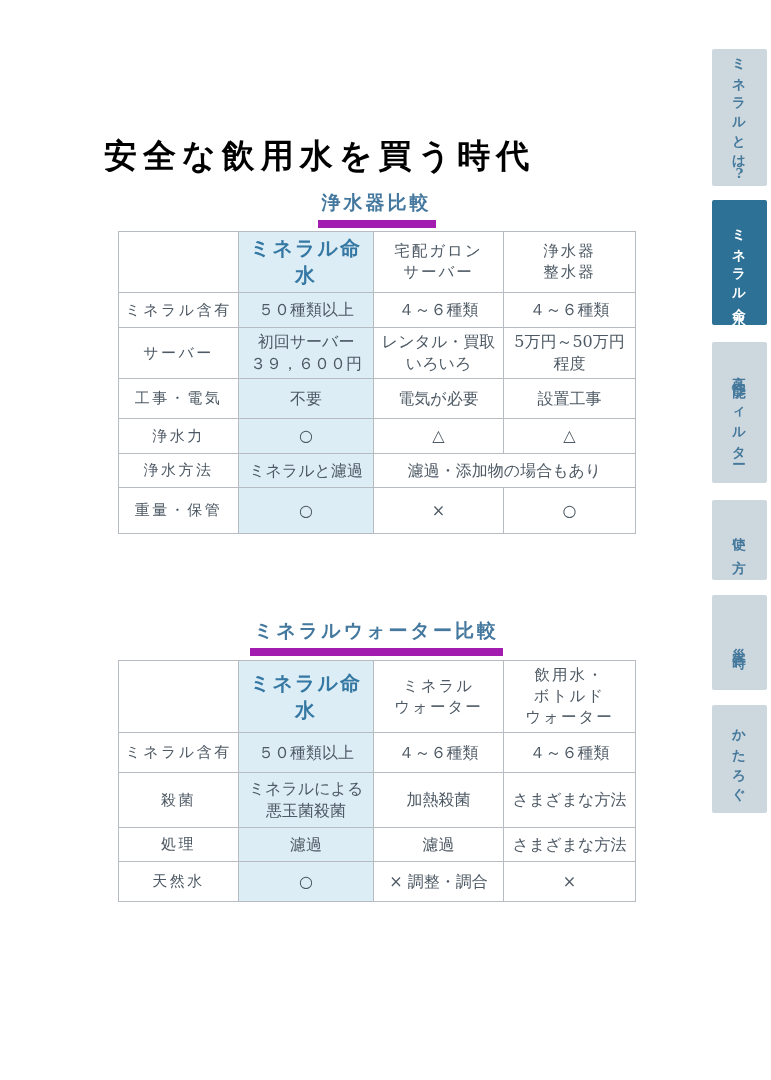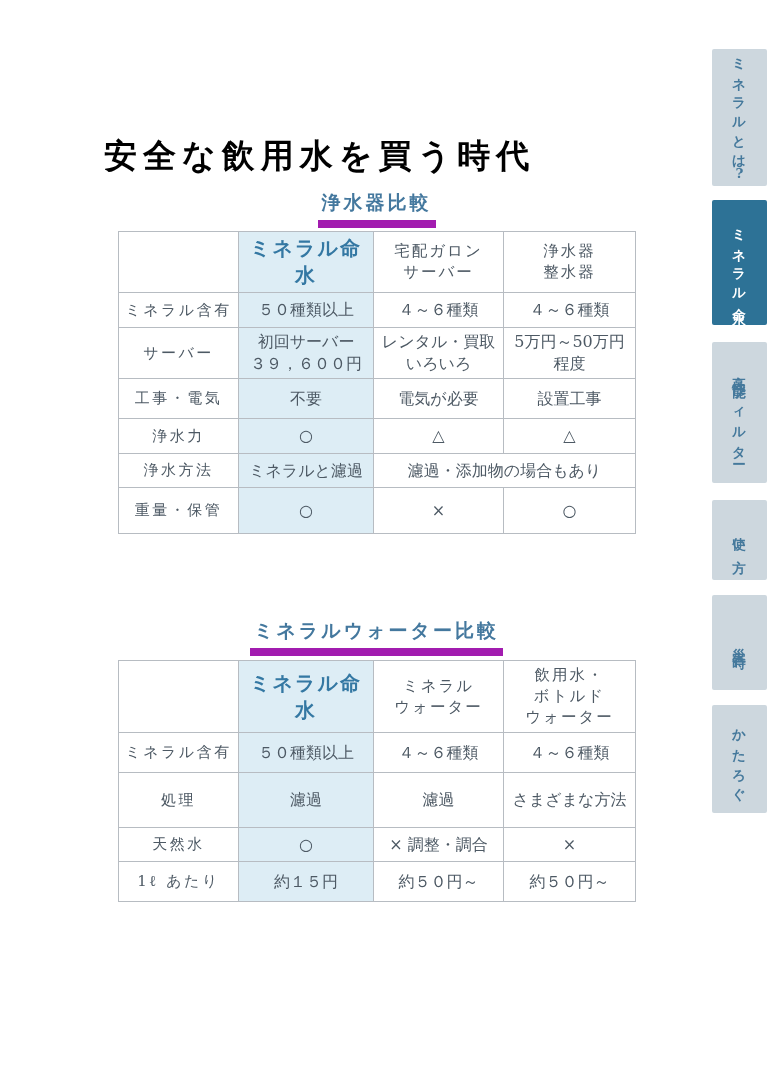--- a/index.html
+++ b/index.html
@@ -164,36 +164,37 @@
       </tr>
     </thead>
     <tbody>
       <tr>
         <th class="rowlabel">ミネラル含有</th>
         <td class="hl">５０種類以上</td>
         <td>４～６種類</td>
         <td>４～６種類</td>
       </tr>
       <tr>
+        <th class="rowlabel">殺菌</th>
+        <td class="hl">ミネラルによる
+悪玉菌殺菌</td>
+        <td>加熱殺菌</td>
+        <td>さまざまな方法</td>
+      </tr>
+      <tr>
         <th class="rowlabel">処理</th>
         <td class="hl">濾過</td>
         <td>濾過</td>
         <td>さまざまな方法</td>
       </tr>
       <tr>
         <th class="rowlabel">天然水</th>
         <td class="hl">○</td>
         <td>× 調整・調合</td>
         <td>×</td>
-      </tr>
-      <tr>
-        <th class="rowlabel">1ℓ あたり</th>
-        <td class="hl">約１５円</td>
-        <td>約５０円～</td>
-        <td>約５０円～</td>
       </tr>
     </tbody>
   </table>
 
 <nav class="sidebar" id="sidebar">
     <div class="tab">ミネラルとは?</div>
     <div class="tab active">ミネラル命水</div>
     <div class="tab">高性能フィルター</div>
     <div class="tab">使い方</div>
     <div class="tab">災害時</div>

